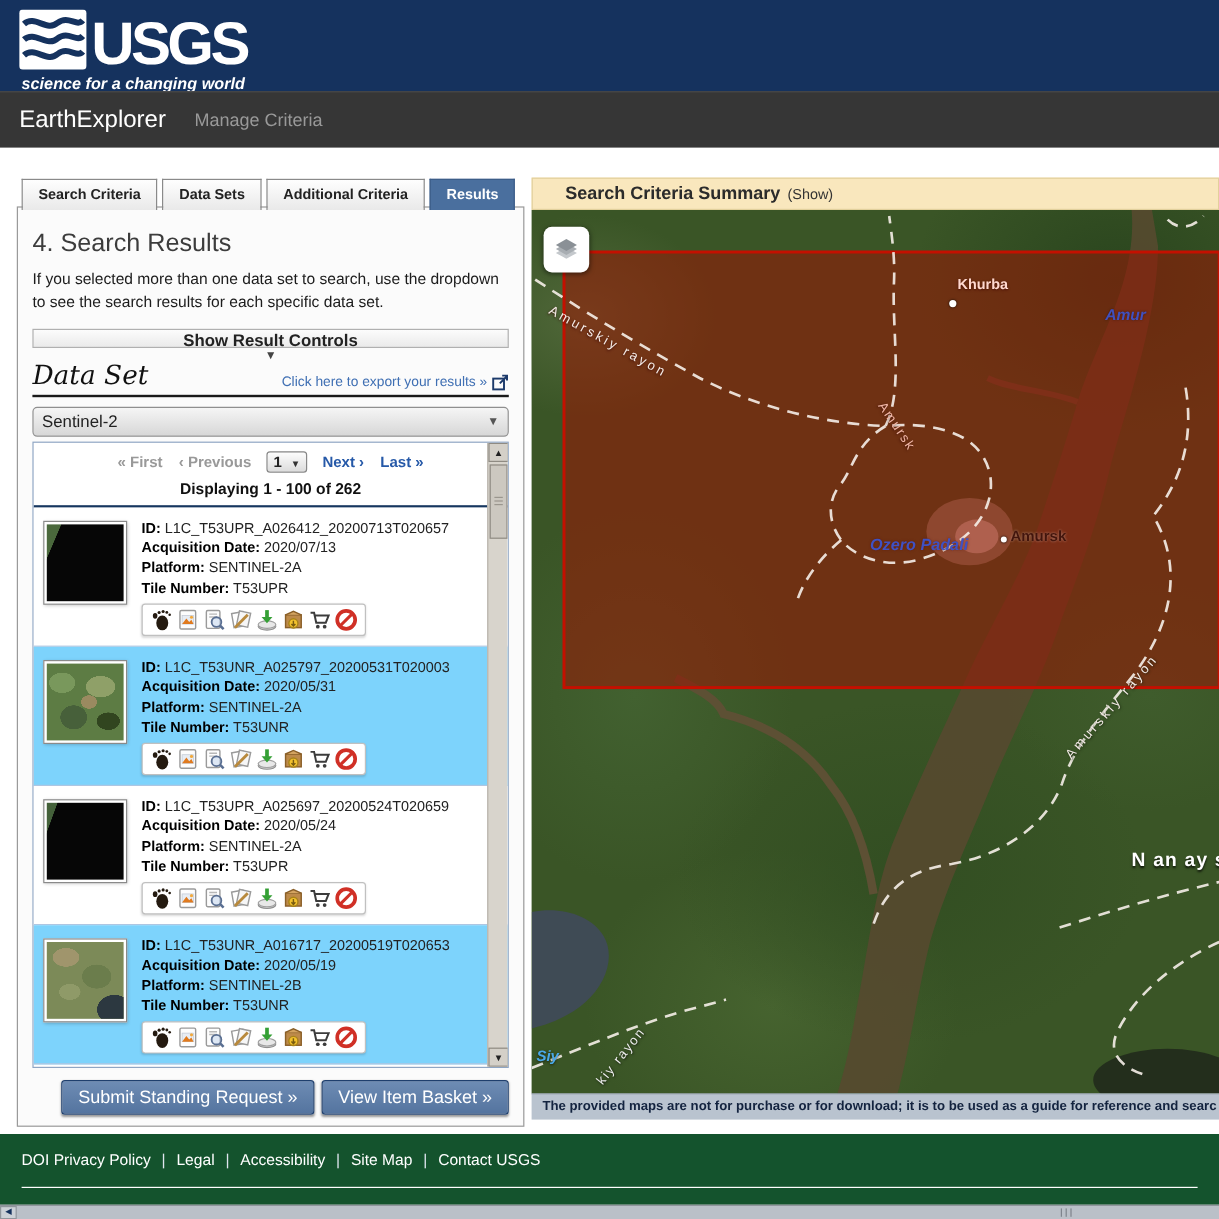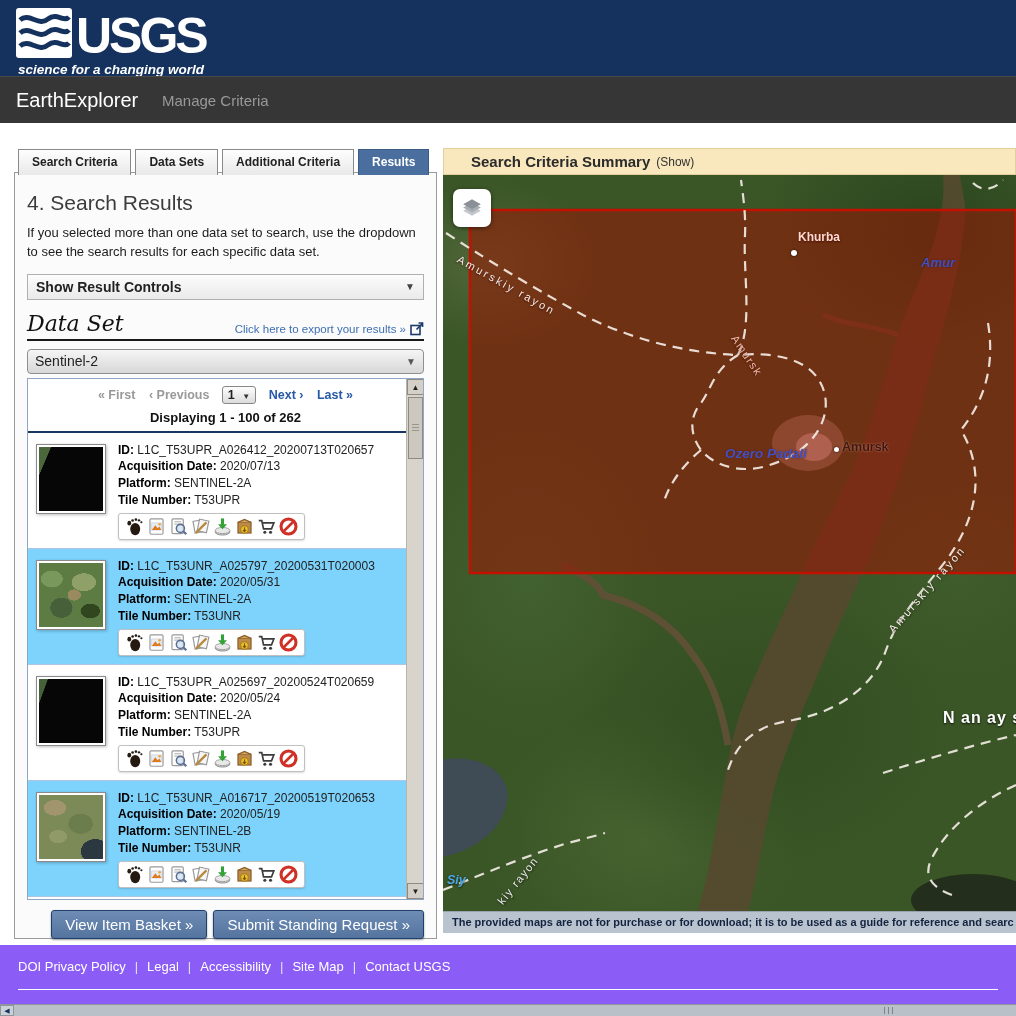--- a/index.html
+++ b/index.html
@@ -17,23 +17,23 @@
   .tabs { position:absolute; left:18px; top:149px; display:flex; gap:4px; z-index:5; }
   .tab { font-size:12px; font-weight:bold; color:#222; padding:5px 13px 6px;
     background:linear-gradient(#fefefe,#e9e9e9); border:1px solid #8a8a8a; border-bottom:none; cursor:pointer; }
   .tab.active { background:#4a6f9e; border-color:#3c5d88; color:#fff; }
 
   
   .panel { position:absolute; left:14px; top:172px; width:423px; height:767px;
     background:#fbfbfb; border:1px solid #9a9a9a; padding:10px 12px 0 12px; }
   .panel h1 { font-size:21px; font-weight:400; color:#3c3c3c; margin:8px 0 9px; }
   .panel .desc { font-size:13px; color:#1c1c1c; line-height:1.45; margin-bottom:12px; }
-  .ctrl-bar { height:26px; border:1px solid #b0b0b0; background:linear-gradient(#fcfcfc,#eaeaea);
+  .ctrl-bar { height:16px; border:1px solid #b0b0b0; background:linear-gradient(#fcfcfc,#eaeaea);
     display:flex; align-items:center; justify-content:space-between; padding:0 8px;
-    font-size:14px; font-weight:bold; color:#222; margin-bottom:11px; cursor:pointer; }
+    font-size:14px; font-weight:bold; color:#222; margin-bottom:11px; cursor:pointer;flex-direction:column; }
   .ctrl-bar .caret { font-size:10px; color:#444; }
   .ds-row { display:flex; align-items:flex-end; justify-content:space-between;
     border-bottom:2px solid #1a1a1a; padding-bottom:3px; margin-bottom:8px; }
   .ds-title { font-family:"DejaVu Serif", serif; font-style:italic; font-size:22px; color:#111; }
   .export { font-size:11.5px; color:#3f6fb3; cursor:pointer; display:flex; align-items:center; gap:4px; }
   .select-bar { height:25px; border:1px solid #8f8f8f; border-radius:4px;
     background:linear-gradient(#f5f5f5,#d7d7d7); display:flex; align-items:center;
     justify-content:space-between; padding:0 7px; font-size:14px; color:#222; margin-bottom:4px; cursor:pointer; }
   .select-bar .caret { font-size:10px; color:#555; }
 
@@ -119,21 +119,21 @@
   .lbl-rayon2 { left:443px; top:452px; transform:rotate(-49deg); transform-origin:left top;
     color:#f5ece8; font-size:11px; letter-spacing:2.5px; text-shadow:0 1px 2px rgba(20,30,10,.9); }
   .lbl-nanaysk { left:500px; top:534px; color:#fff; font-size:16px; font-weight:bold; letter-spacing:1px; text-shadow:0 1px 2px rgba(0,0,0,.8); }
   .lbl-siy { left:4px; top:698px; color:#4aa8e8; font-size:12.5px; font-weight:bold; font-style:italic; text-shadow:0 1px 2px rgba(0,0,0,.6); }
   .lbl-rayon3 { left:52px; top:724px; transform:rotate(-51deg); transform-origin:left top;
     color:#eee; font-size:11px; letter-spacing:1.5px; text-shadow:0 1px 2px rgba(0,0,0,.8); }
   .map-footer { height:22px; background:#b9c3cf; border-top:1px solid #98a2ae; font-size:11px;
     font-weight:bold; color:#13233f; line-height:21px; padding-left:9px; white-space:nowrap; overflow:hidden; }
 
   
-  .footer { position:absolute; left:0; top:945px; width:1016px; height:59px; background:#8b5cf6;text-align:center; }
+  .footer { position:absolute; left:0; top:945px; width:1016px; height:59px; background:#14532d;text-align:center; }
   .footer-links { position:absolute; left:18px; top:14px; font-size:13px; color:#fff; }
   .flink { cursor:pointer; }
   .fsep { margin:0 9px; color:#dfe5ee; }
   .footer-hr { position:absolute; left:18px; top:44px; width:980px; border-top:1px solid #fff; }
   .hscroll { position:absolute; left:0; top:1004px; width:1016px; height:12px; background:#bac0c8; border-top:1px solid #8f959c; }
   .hs-btn { position:absolute; left:0; top:0; width:14px; height:11px; background:#ccd1d7; border:1px solid #8f959c;
     font-size:7px; color:#15325e; text-align:center; line-height:10px; cursor:pointer; }
   .hs-grip { position:absolute; left:884px; top:2px; display:flex; gap:3px; }
   .hs-grip i { width:1px; height:7px; background:#7e848c; }
 </style>
@@ -418,22 +418,22 @@
       <div class="vsb-thumb">
           <i></i>
           <i></i>
           <i></i>
         </div>
       <div class="vsb-btn dn">▼</div>
     </div>
   </div>
 
   <div class="btn-row">
+    <button class="blue-btn">Submit Standing Request »</button>
     <button class="blue-btn">View Item Basket »</button>
-    <button class="blue-btn">Submit Standing Request »</button>
   </div>
 </div>
 
 <div class="map-panel">
   <div class="map-header">
     <span class="t">Search Criteria Summary</span>
     <span class="s">(Show)</span>
   </div>
 
   <div class="map-body">

